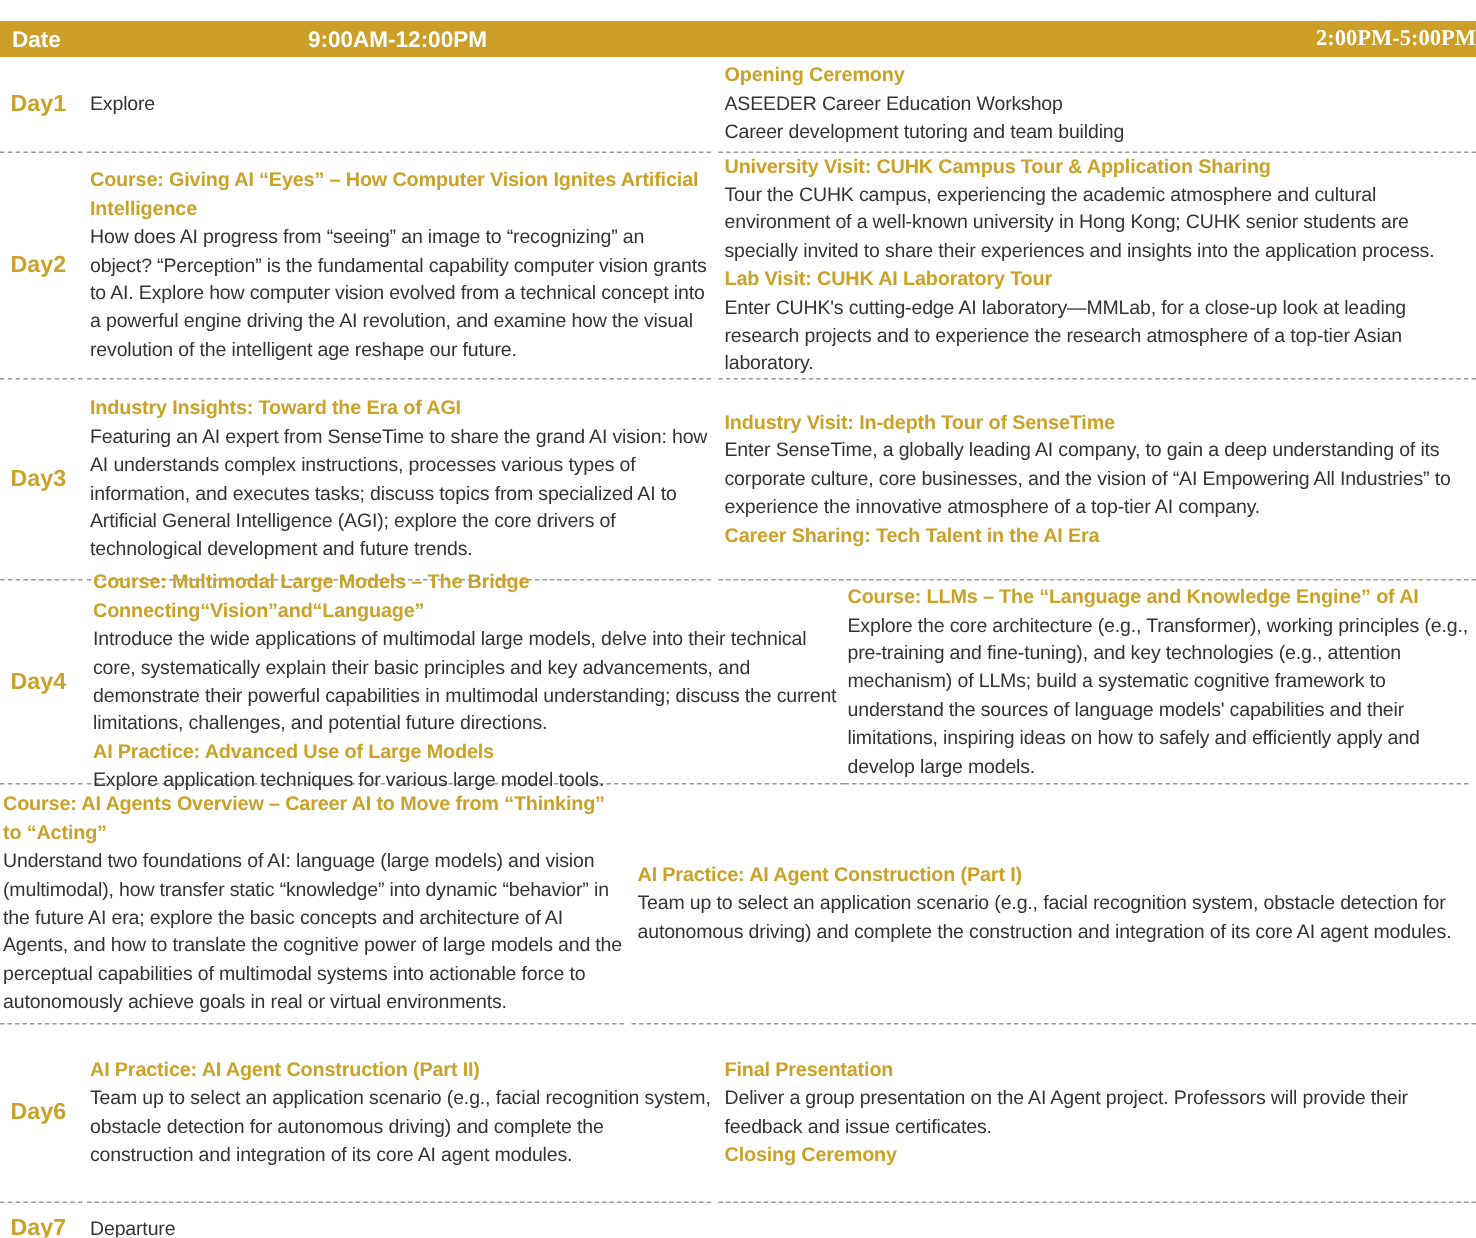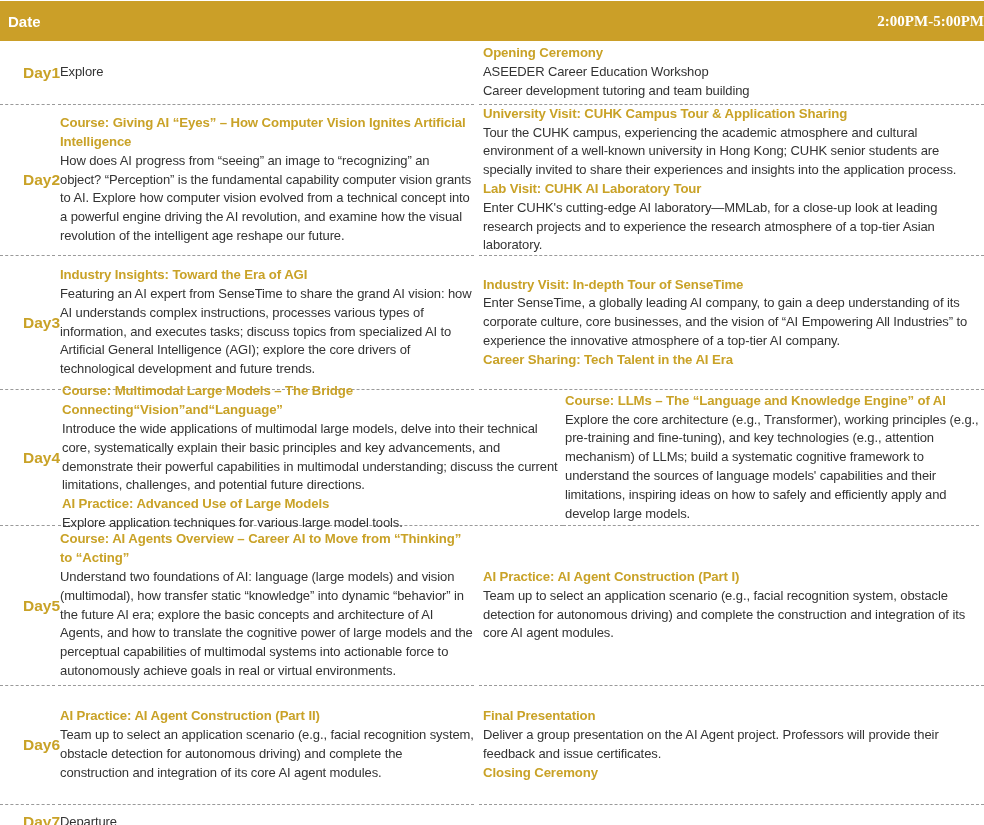--- a/index.html
+++ b/index.html
@@ -1,39 +1,40 @@
 <!DOCTYPE html>
 <html><head>
 <meta charset="utf-8">
 <style>
   html, body { margin: 0; padding: 0; background: #ffffff; }
   body { width: 984px; height: 825px; overflow: hidden; font-family: "Liberation Sans", sans-serif; color: #2b2b2b; }
   .sched { width: 984px; position: relative; }
-  .hdr { display: flex; height: 40px; background: #CB9F28; color: #ffffff; font-weight: bold; font-size: 15px; align-items: center; margin-top: 1px; }
+  .hdr { display: flex; height: 24px; background: #CB9F28; color: #ffffff; font-weight: bold; font-size: 15px; align-items: center; margin-top: 14px; }
   .hdr .c-date { width: 55px; padding-left: 8px; box-sizing: border-box; }
   .hdr .c-am { width: 420px; text-align: center; }
   .hdr .c-pm { flex: 1; text-align: right; font-family: Liberation Serif, serif; }
   .row { display: flex; position: relative; }
   .row .cell { box-sizing: border-box; border-bottom: 1px dashed #9a9a9a; }
-  .row .c-date { width: 55px; margin-right: 3px; display: flex; align-items: center; padding-left: 23px; font-weight: bold; color: #C9A227; font-size: 15.5px; }
+  .row .c-date { width: 55px; margin-right: 3px; display: flex; align-items: center; padding-left: 7px; font-weight: bold; color: #C9A227; font-size: 15.5px; }
   .row .c-am { width: 416px; margin-right: 5px; padding: 2px 0 2px 2px; display: flex; flex-direction: column; justify-content: center; }
   .row .c-pm { flex: 1; padding: 2px 0 2px 4px; display: flex; flex-direction: column; justify-content: center; }
   .t { color: #C9A227; font-weight: bold; font-size: 13.2px; line-height: 18.8px; letter-spacing: -0.1px; }
   .d { font-size: 13px; line-height: 18.8px; color: #333; letter-spacing: -0.1px; }
   .row.last .cell { border-bottom: 2px solid #333; }
   .r1 { height: 64px; } .r2 { height: 151px; } .r3 { height: 134px; } .r4 { height: 136px; }
   .r5 { height: 160px; } .r6 { height: 119px; } .r7 { height: 36px; }
   .r7 .c-am, .r7 .c-pm { justify-content: center; }
 </style>
 </head>
 <body>
 
 <div class="sched">
   <div class="hdr">
     <div class="c-date">Date</div>
+    <div class="c-am">9:00AM-12:00PM</div>
     <div class="c-pm">2:00PM-5:00PM</div>
   </div>
   <div id="rows">
       <div class="row r1">
         <div class="cell c-date">Day1</div>
         <div class="cell c-am">
           <div class="d">Explore</div>
         </div>
         <div class="cell c-pm">
           <div class="t">Opening Ceremony</div>
@@ -73,21 +74,20 @@
           <div class="d">Introduce the wide applications of multimodal large models, delve into their technical core, systematically explain their basic principles and key advancements, and demonstrate their powerful capabilities in multimodal understanding; discuss the current limitations, challenges, and potential future directions.</div>
           <div class="t">AI Practice: Advanced Use of Large Models</div>
           <div class="d">Explore application techniques for various large model tools.</div>
         </div>
         <div class="cell c-am">
           <div class="t">Course:  LLMs – The “Language and Knowledge Engine” of AI</div>
           <div class="d">Explore the core architecture (e.g., Transformer), working principles (e.g., pre-training and fine-tuning), and key technologies (e.g., attention mechanism) of LLMs; build a systematic cognitive framework to understand the sources of language models' capabilities and their limitations, inspiring ideas on how to safely and efficiently apply and develop large models.</div>
         </div>
       </div>
       <div class="row r5">
-        <div class="cell c-date">Day5</div>
         <div class="cell c-am">
           <div class="t">Course:  AI Agents Overview – Career AI to Move from “Thinking” to “Acting”</div>
           <div class="d">Understand two foundations of AI: language (large models) and vision (multimodal), how transfer static “knowledge” into dynamic “behavior” in the future AI era; explore the basic concepts and architecture of AI Agents, and how to translate the cognitive power of large models and the perceptual capabilities of multimodal systems into actionable force to autonomously achieve goals in real or virtual environments.</div>
         </div>
         <div class="cell c-pm">
           <div class="t">AI Practice: AI Agent Construction (Part I)</div>
           <div class="d">Team up to select an application scenario (e.g., facial recognition system, obstacle detection for autonomous driving) and complete the construction and integration of its core AI agent modules.</div>
         </div>
       </div>
       <div class="row r6">

